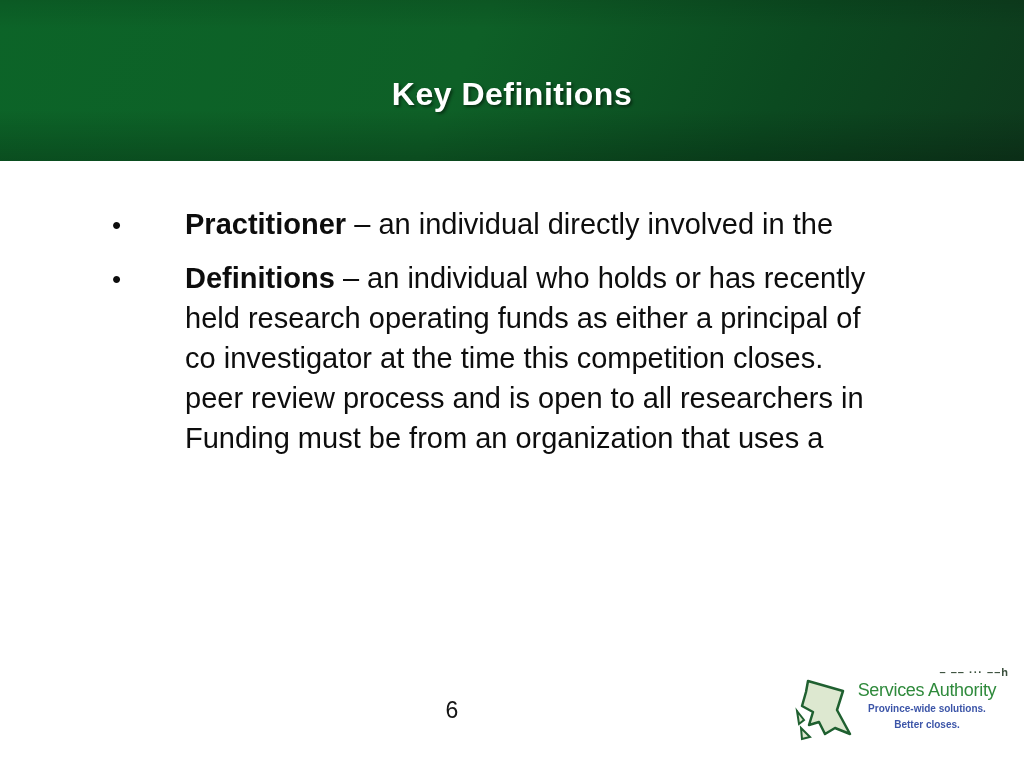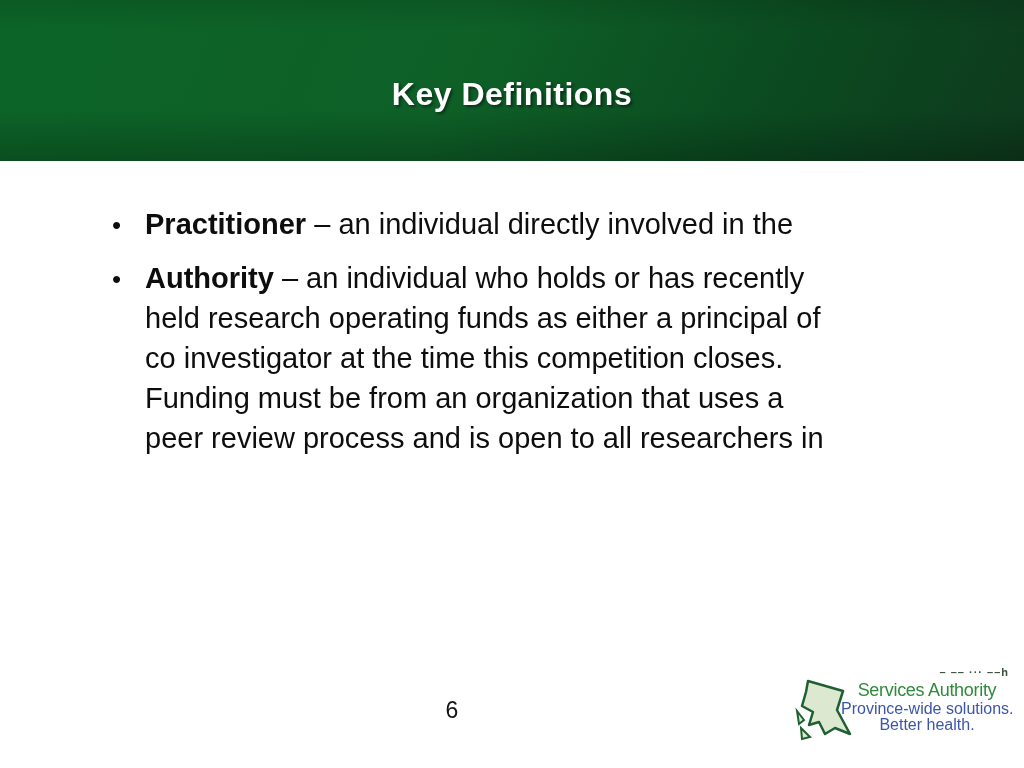--- a/index.html
+++ b/index.html
@@ -47,21 +47,21 @@
     font-size:29px;
     line-height:40px;
     color:var(--text-black);
   }
   .content li::before{
     content:"\2022";
     position:absolute;left:1px;top:1px;
     font-size:26px;
     color:var(--text-black);
   }
-  .content .line{white-space:nowrap;}
+  .content .line{white-space:nowrap;margin-left:40px;}
   .content strong{font-weight:bold;}
   
   .page-number{
     position:absolute;top:697px;left:432px;width:40px;
     text-align:center;
     font-size:23px;color:#151515;z-index:2;
   }
   
   .logo{position:absolute;left:793px;top:664px;width:225px;height:90px;z-index:1;}
   .logo-map{position:absolute;left:0;top:14px;width:64px;height:66px;}
@@ -77,59 +77,59 @@
   }
   .logo-name{
     font-size:18px;font-weight:normal;
     color:var(--logo-green);
     letter-spacing:-0.3px;
     line-height:22px;
     white-space:nowrap;
     text-align:center;
   }
   .logo-tagline{
-    font-size:16px;font-weight:normal;
+    font-size:10px;font-weight:bold;
     color:var(--logo-blue);
     line-height:16px;
     white-space:nowrap;
   }
 </style>
 </head>
 <body>
 
 <div class="slide">
 
   <header class="header">
     <h1 class="title">Key Definitions</h1>
   </header>
 
   <main class="content">
     <ul id="bullet-list">
         <li>
           <div class="line"><strong>Practitioner</strong> – an individual directly involved in the</div>
         </li>
         <li>
-          <div class="line"><strong>Authority</strong> – an individual who holds or has recently</div>
+          <div class="line"><strong>Definitions</strong> – an individual who holds or has recently</div>
           <div class="line">held research operating funds as either a principal of</div>
           <div class="line">co investigator at the time this competition closes.</div>
+          <div class="line">peer review process and is open to all researchers in</div>
           <div class="line">Funding must be from an organization that uses a</div>
-          <div class="line">peer review process and is open to all researchers in</div>
         </li>
       </ul>
   </main>
 
   <div class="page-number">6</div>
 
   <div class="logo">
     <svg class="logo-map" viewBox="0 0 64 66" xmlns="http://www.w3.org/2000/svg">
       <path d="M15,3 L50,13 L44,32 L57,56 L42,50 L32,56 L26,44 L16,47 L20,34 L9,28 L13,14 Z" fill="#dde8d0" stroke="#1f6030" stroke-width="2.5" stroke-linejoin="round"></path>
       <path d="M4,33 L11,42 L6,46 Z" fill="#dde8d0" stroke="#1f6030" stroke-width="2"></path>
       <path d="M8,50 L17,59 L9,61 Z" fill="#dde8d0" stroke="#1f6030" stroke-width="2"></path>
     </svg>
     <div class="logo-text">
       <div class="logo-topline">– –– ··· ––h</div>
       <div class="logo-name">Services Authority</div>
       <div class="logo-tagline">Province-wide solutions.</div>
-      <div class="logo-tagline">Better health.</div>
+      <div class="logo-tagline">Better closes.</div>
     </div>
   </div>
 
 </div>
 
 </body></html>

